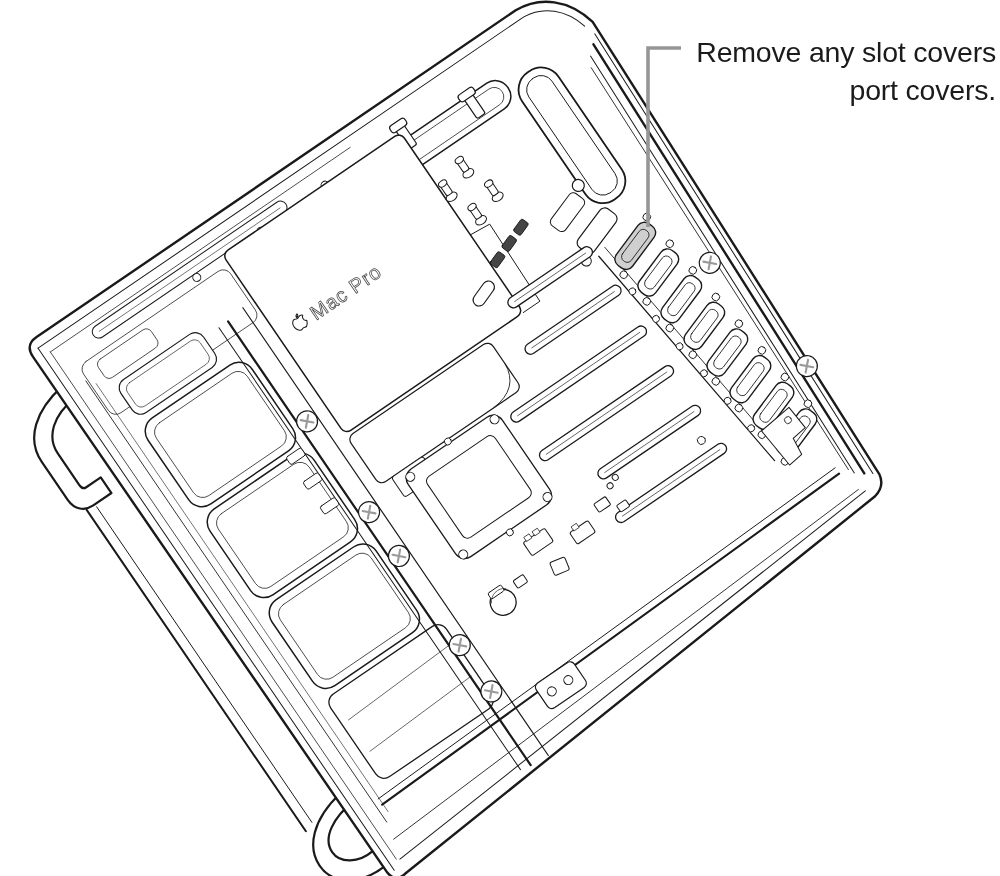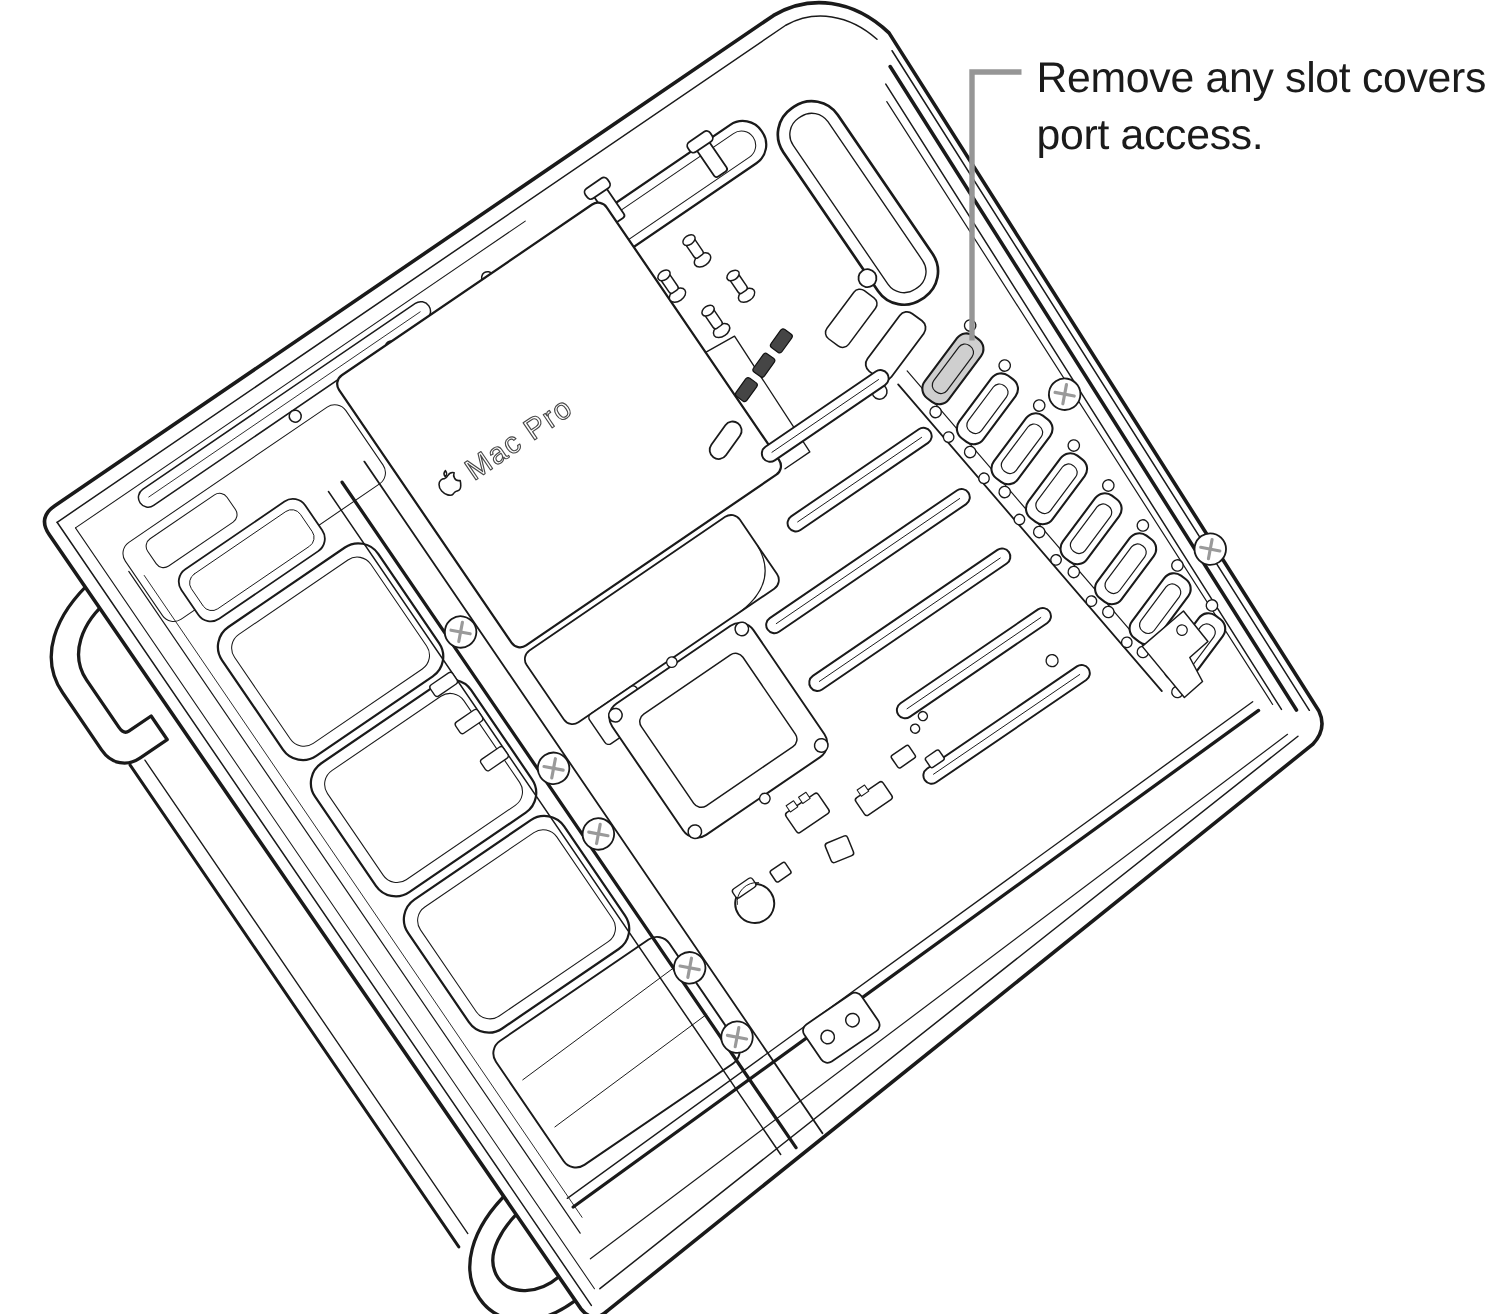--- a/index.html
+++ b/index.html
@@ -1,20 +1,20 @@
 <!DOCTYPE html>
 <html><head>
 <meta charset="utf-8">
 <style>
   html,body{margin:0;padding:0;background:#ffffff;width:1000px;height:876px;overflow:hidden;}
   .stage{position:relative;width:1000px;height:876px;background:#fff;font-family:"Liberation Sans",sans-serif;}
   svg{position:absolute;left:0;top:0;}
   .callout{
     position:absolute;left:691px;top:33px;width:305px;
-    font-size:28.5px;line-height:38px;color:#1b1b1b;letter-spacing:-0.2px;
+    font-size:28.5px;line-height:38px;color:#1b1b1b;letter-spacing:-0.2px;text-align:right;
   }
   .callout div{white-space:nowrap;}
   .art{stroke:#1a1a1a;fill:none;stroke-linecap:round;stroke-linejoin:round;}
   .w24{stroke-width:2.4}.w22{stroke-width:2.2}.w18{stroke-width:1.8}
   .w15{stroke-width:1.5}.w13{stroke-width:1.3}.w12{stroke-width:1.2}
   .w10{stroke-width:1}.w09{stroke-width:0.9}.w08{stroke-width:0.8}
   .w07{stroke-width:0.7}.w06{stroke-width:0.6}.w05{stroke-width:0.55}
   .fw{fill:#ffffff}
   .screwx{stroke:#9a9a9a;stroke-width:2.1}
   text.label{font-family:"Liberation Sans",sans-serif;font-size:20px;letter-spacing:1px;
@@ -365,16 +365,16 @@
       </g>
 
     </g>
 
     <path d="M 681,48 L 648,48 L 648,227" fill="none" stroke-width="3.6" stroke-linecap="butt" stroke-linejoin="miter" stroke="#969696"></path>
   </g>
 </svg>
 
 <div class="callout">
   <div>Remove any slot covers</div>
-  <div>port access.</div>
+  <div>port covers.</div>
 </div>
 
 </div>
 
 </body></html>

